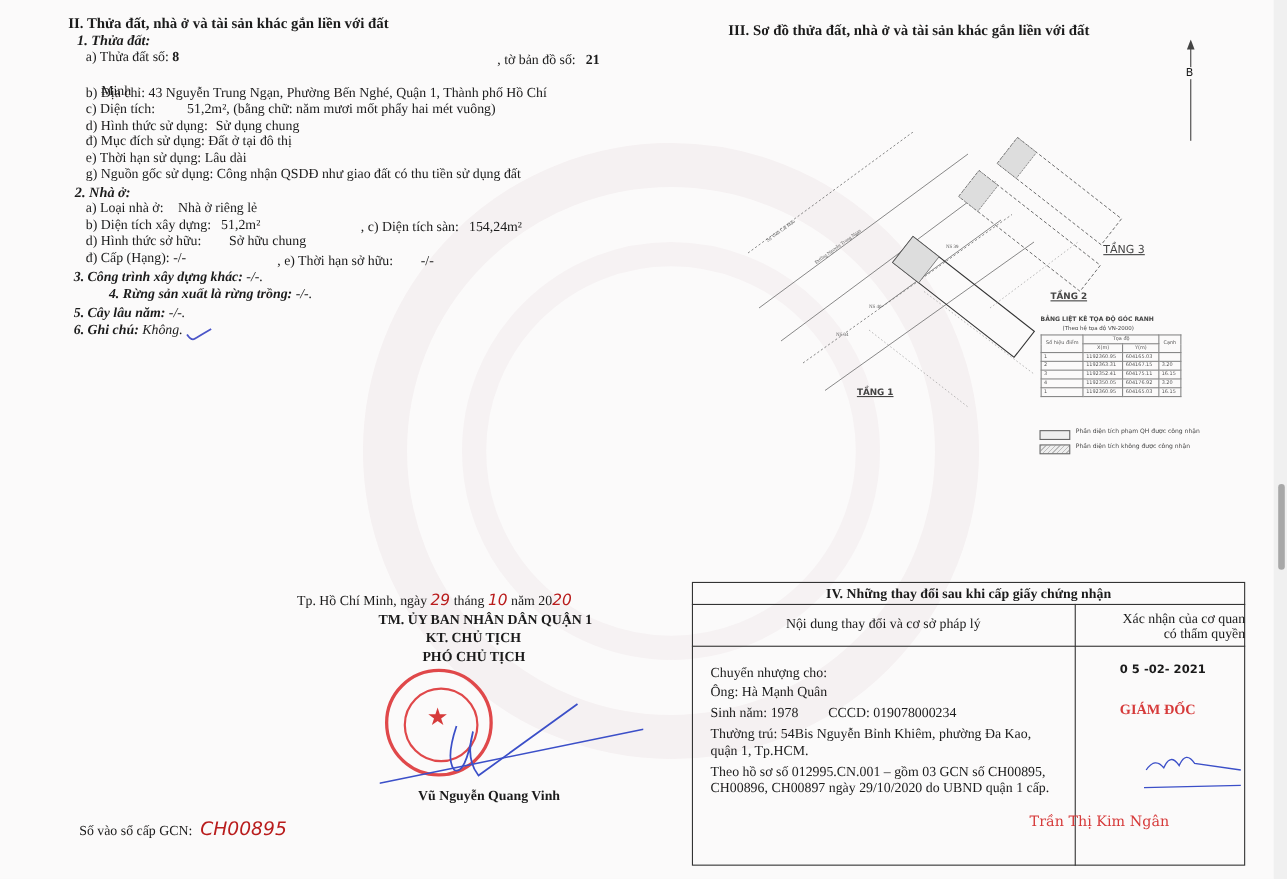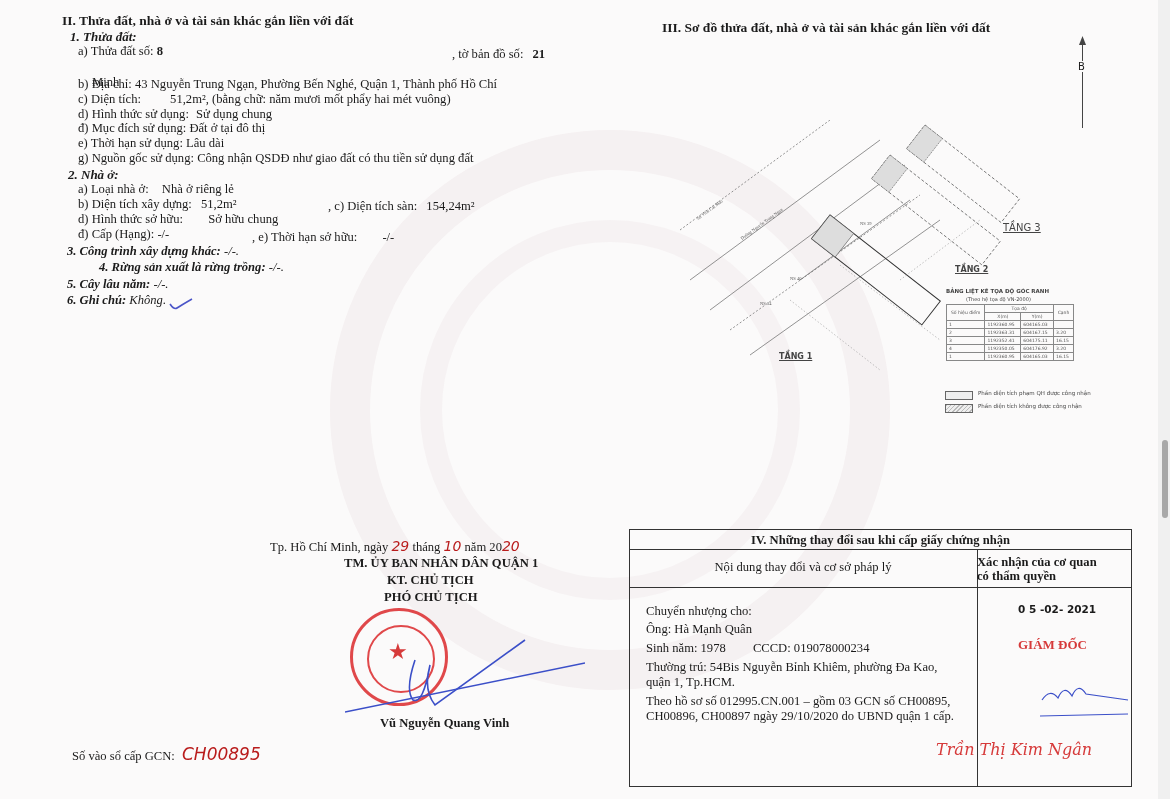--- a/index.html
+++ b/index.html
@@ -234,21 +234,21 @@
     <span>Số vào sổ cấp GCN:</span>
     <span class="hand" style="font-size:17px;margin-left:4px;">CH00895</span>
   </div>
 
   <div class="box" style="left:629px;top:529px;width:503px;height:258px;"></div>
   <div class="abs" style="left:629px;top:549px;width:503px;height:1px;background:#333;"></div>
   <div class="abs" style="left:629px;top:587px;width:503px;height:1px;background:#333;"></div>
   <div class="abs" style="left:977px;top:549px;width:1px;height:238px;background:#333;"></div>
   <div class="abs t b" style="left:629px;top:533px;width:503px;text-align:center;">IV. Những thay đổi sau khi cấp giấy chứng nhận</div>
   <div class="abs t" style="left:629px;top:560px;width:348px;text-align:center;">Nội dung thay đổi và cơ sở pháp lý</div>
-  <div class="abs t" style="left:977px;top:555px;width:155px;text-align:left;font-weight:bold;">
+  <div class="abs t" style="left:977px;top:555px;width:155px;text-align:right;">
     <div>Xác nhận của cơ quan</div>
     <div>có thẩm quyền</div>
   </div>
 
   <div class="abs t" style="left:646px;top:604px;">Chuyển nhượng cho:</div>
   <div class="abs t" style="left:646px;top:622px;">Ông: Hà Mạnh Quân</div>
   <div class="abs t" style="left:646px;top:641px;">
     <span>Sinh năm: 1978</span>
     <span style="margin-left:24px;">CCCD: 019078000234</span>
   </div>
@@ -256,18 +256,18 @@
   <div class="abs t" style="left:646px;top:675px;">quận 1, Tp.HCM.</div>
   <div class="abs t" style="left:646px;top:694px;text-align:right;">Theo hồ sơ số 012995.CN.001 – gồm 03 GCN số CH00895,</div>
   <div class="abs t" style="left:646px;top:709px;">CH00896, CH00897 ngày 29/10/2020 do UBND quận 1 cấp.</div>
 
   <div class="abs" style="left:1018px;top:603px;font-family:'DejaVu Sans',sans-serif;font-size:10.5px;font-weight:bold;">0 5 -02- 2021</div>
   <div class="abs red b" style="left:1018px;top:637px;font-size:13px;">GIÁM ĐỐC</div>
   <svg class="abs" style="left:1040px;top:680px;" width="90" height="40">
     <path d="M2 20 Q10 8 18 18 Q24 4 32 16 Q38 2 46 14 L88 20" stroke="#3b4fc8" stroke-width="1.2" fill="none"></path>
     <path d="M0 36 L88 34" stroke="#3b4fc8" stroke-width="1" fill="none"></path>
   </svg>
-  <div class="abs red" style="left:936px;top:740px;font-family:'DejaVu Serif',serif;font-style:italic;font-size:16px;">Trần Thị Kim Ngân</div>
+  <div class="abs red" style="left:936px;top:740px;font-family:'DejaVu Serif',serif;font-size:13px;">Trần Thị Kim Ngân</div>
 </div>
 
 <div class="scrollbar">
   <div class="thumb"></div>
 </div>
 
 </body></html>

